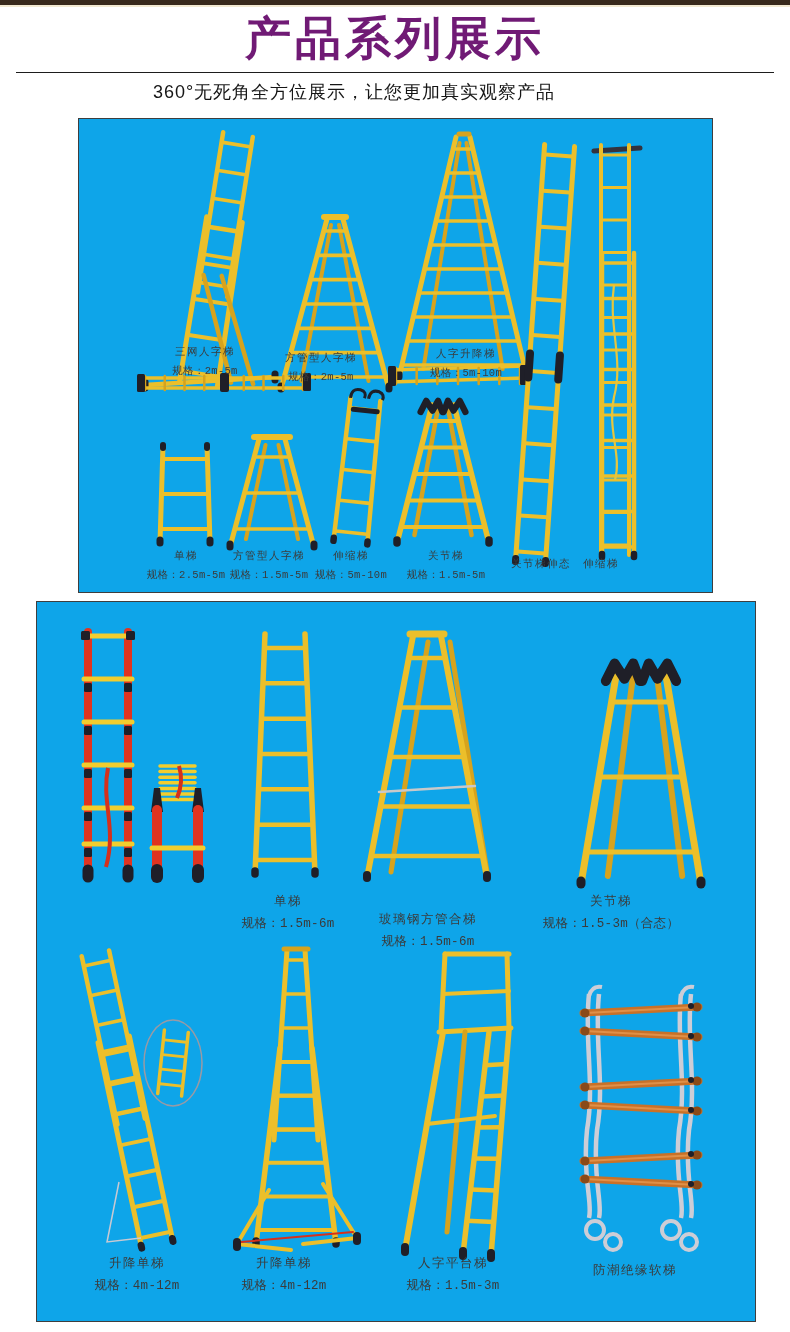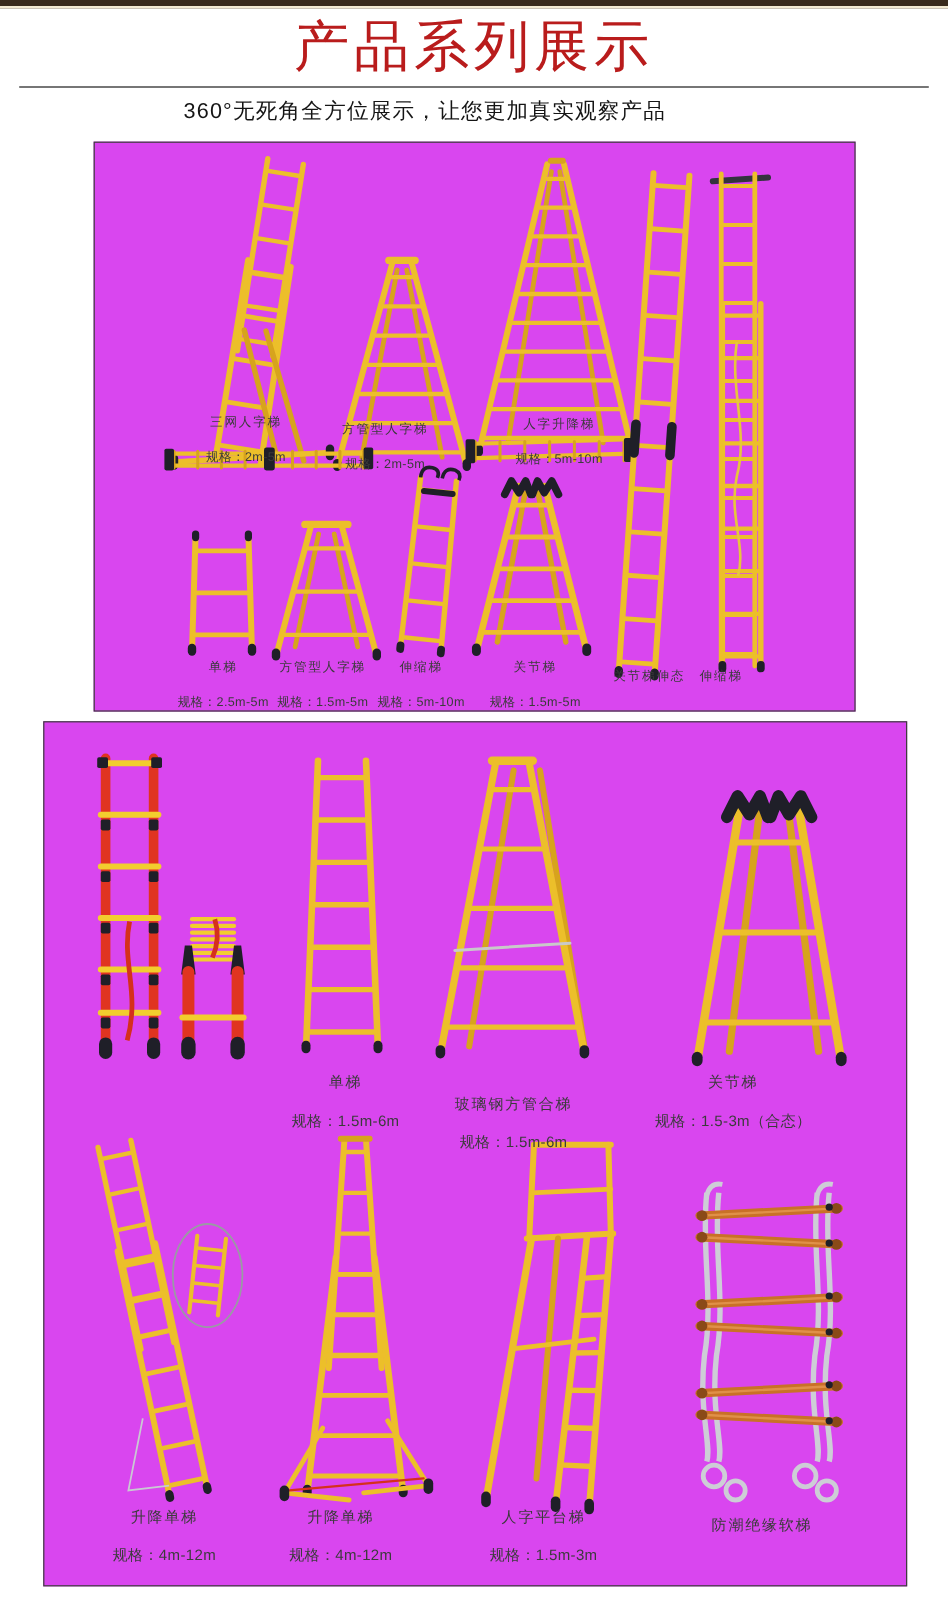--- a/index.html
+++ b/index.html
@@ -1,33 +1,33 @@
 <!DOCTYPE html>
 <html><head>
 <meta charset="utf-8">
 <style>
   html,body{margin:0;padding:0;background:#ffffff;}
   .page{position:relative;width:790px;height:1332px;background:#fff;overflow:hidden;
         font-family:"Liberation Sans",sans-serif;}
   .topbar{position:absolute;left:0;top:0;width:790px;height:5px;background:#38291c;
           border-bottom:2px solid #f2e9d2;}
   .title{position:absolute;left:0;top:8px;width:790px;margin:0;text-align:center;
-         font-size:46px;font-weight:400;color:#b91c1c;letter-spacing:4px;}
+         font-size:46px;font-weight:700;color:#701a75;letter-spacing:4px;}
   .rule{position:absolute;left:16px;right:16px;top:72px;border-top:1.5px solid #1d1d1d;}
   .subtitle{position:absolute;left:0;top:80px;width:708px;text-align:center;
             font-size:18px;color:#151515;letter-spacing:1px;}
-  .panel{position:absolute;border:1px solid #3e3e3e;background:#d946ef;}
+  .panel{position:absolute;border:1px solid #3e3e3e;background:#0ea5e9;font-family:Liberation Mono, monospace;}
   .p1{left:78px;top:118px;width:633px;height:473px;}
   .p2{left:36px;top:601px;width:718px;height:719px;}
   .art{position:absolute;}
   .lab{position:absolute;text-align:center;color:#3b3b3b;}
   .p1 .lab{font-size:10.5px;line-height:14px;}
   .p2 .lab{font-size:12.5px;line-height:17px;}
   .nm{letter-spacing:1.5px;}
-  .sp{margin-top:15px;letter-spacing:0.3px;}
+  .sp{margin-top:5px;letter-spacing:0.3px;}
 </style>
 </head>
 <body>
 
 <div class="page">
   <div class="topbar"></div>
   <h1 class="title">产品系列展示</h1>
   <div class="rule"></div>
   <div class="subtitle">360°无死角全方位展示，让您更加真实观察产品</div>
 

